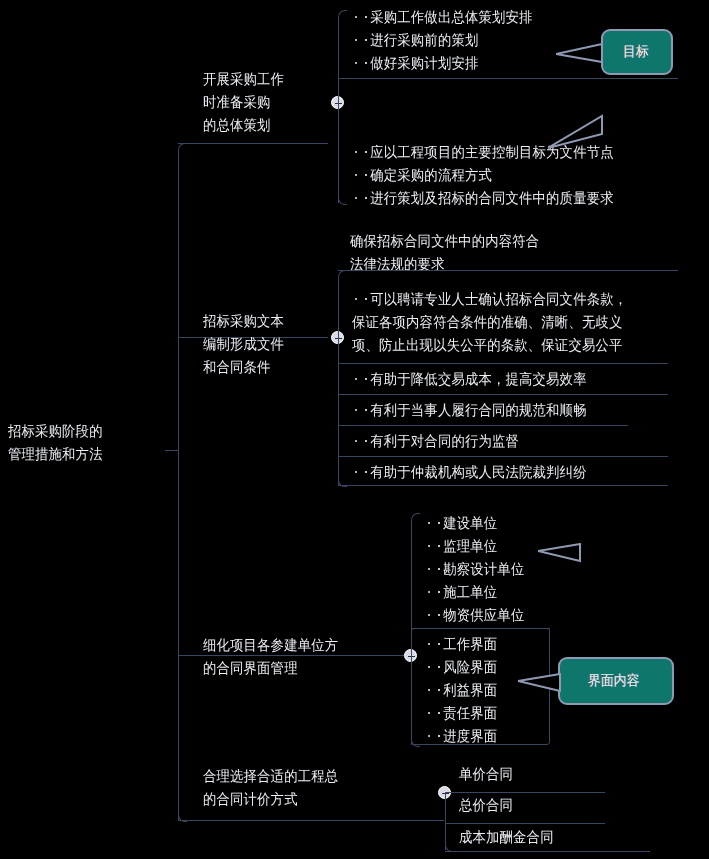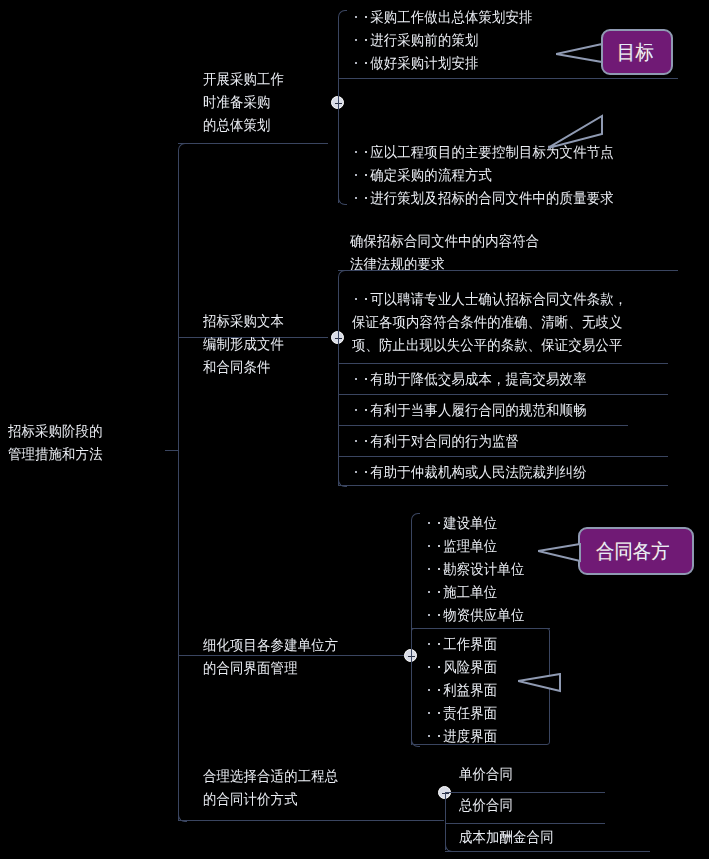--- a/index.html
+++ b/index.html
@@ -36,21 +36,21 @@
   .bullet::before{content:"·";margin-right:2px;color:#cfd4e0;}
 
   
   .toggle{position:absolute;width:13px;height:13px;border-radius:50%;
           background:#d9dce6;border:1px solid #ffffff;box-sizing:border-box;}
   .toggle::after{content:"";position:absolute;left:2.5px;top:5.5px;
           width:7px;height:1.5px;background:#2a2f40;}
 
   
   .bubble{position:absolute;border:2px solid #8f9ab2;border-radius:9px;
-          background:#701a75;color:#e8ecf5;font-size:20px;line-height:1.1;
+          background:#0f766e;color:#e8ecf5;font-size:14px;line-height:1.1;
           display:flex;align-items:center;justify-content:center;}
   .bubble .txt{ }
 </style>
 </head>
 <body>
 
 <div id="canvas">
 
   <div class="node garb" style="left:8px;top:420px;width:165px;">招标采购阶段的
 管理措施和方法</div>
@@ -142,27 +142,27 @@
   <div class="ln h" style="left:411px;top:628px;width:139px;"></div>
 
   <div style="position:absolute;left:411px;top:628px;width:139px;height:117px;
               border:1px solid #3a4560;border-radius:3px;box-sizing:border-box;"></div>
   <div class="node garb bullet" style="left:425px;top:633px;">·工作界面</div>
   <div class="node garb bullet" style="left:425px;top:656px;">·风险界面</div>
   <div class="node garb bullet" style="left:425px;top:679px;">·利益界面</div>
   <div class="node garb bullet" style="left:425px;top:702px;">·责任界面</div>
   <div class="node garb bullet" style="left:425px;top:725px;">·进度界面</div>
 
-  <div class="bubble" style="left:578px;top:527px;width:112px;height:44px;">
-    <span class="txt garb">合同各方</span>
-  </div>
   <svg style="position:absolute;left:538px;top:543px;" width="46" height="22">
     <polygon points="0,8 42,1 42,18" fill="#000" stroke="#8f9ab2" stroke-width="2"></polygon>
   </svg>
 
+  <div class="bubble" style="left:558px;top:657px;width:112px;height:44px;">
+    <span class="txt garb">界面内容</span>
+  </div>
   <svg style="position:absolute;left:518px;top:673px;" width="46" height="22">
     <polygon points="0,8 42,1 42,18" fill="#000" stroke="#8f9ab2" stroke-width="2"></polygon>
   </svg>
 
   <div class="ln h" style="left:178px;top:820px;width:266px;"></div>
   <div class="node garb" style="left:203px;top:765px;width:240px;">合理选择合适的工程总
 的合同计价方式</div>
   <div class="toggle" style="left:438px;top:786px;"></div>
 
   <div class="ln v" style="left:445px;top:792px;height:58px;"></div>

